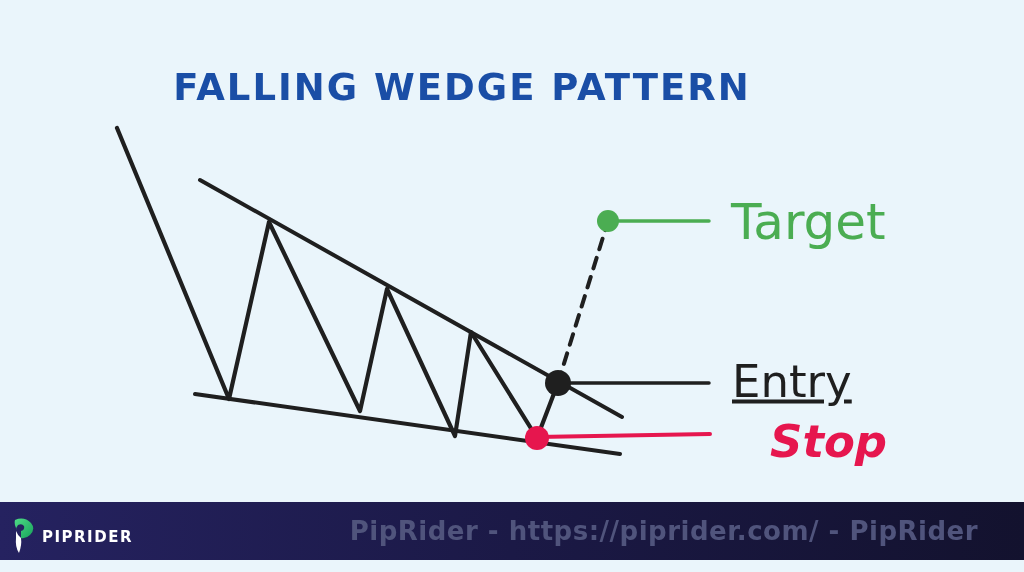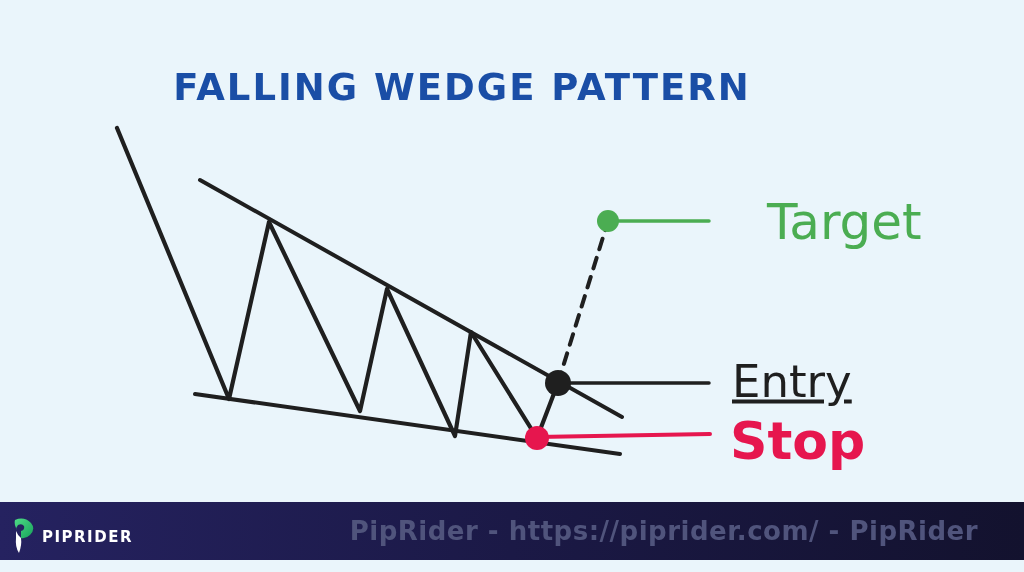--- a/index.html
+++ b/index.html
@@ -8,23 +8,23 @@
     font-family:"DejaVu Sans","Liberation Sans",sans-serif;
     background:var(--background,#eaf5fb);
   }
   .stage{position:absolute;left:0;top:0;width:1024px;height:502px;background:var(--background,#eaf5fb);}
   .stage svg{position:absolute;left:0;top:0;}
   .title{
     position:absolute;left:0;top:66px;width:924px;text-align:center;
     font-size:37px;font-weight:bold;letter-spacing:2px;color:var(--title,#1a4ea6);
   }
   .lbl{position:absolute;transform:translateY(-50%);white-space:nowrap;line-height:1;}
-  .lbl-target{left:731px;top:222px;font-size:50px;color:var(--target,#4bad52);margin-left:36px;}
+  .lbl-target{left:731px;top:222px;font-size:50px;color:var(--target,#4bad52);}
   .lbl-entry{left:732px;top:381px;font-size:45px;color:var(--line,#222222);text-decoration:underline;}
-  .lbl-stop{left:730px;top:441px;font-size:52px;font-weight:bold;color:var(--stop,#e6164e);}
+  .lbl-stop{left:770px;top:441px;font-size:45px;font-weight:bold;color:var(--stop,#e6164e);font-style:italic;}
   .footer{
     position:absolute;left:0;top:502px;width:1024px;height:58px;
     background:linear-gradient(90deg,var(--footer_bg_left,#252260) 0%,#1b1946 50%,var(--footer_bg_right,#13122e) 100%);
   }
   .brand{position:absolute;left:13px;top:0;height:70px;display:flex;align-items:center;gap:8px;}
   .brand-name{color:#ffffff;font-weight:bold;font-size:15px;letter-spacing:1.5px;}
   .watermark{
     position:absolute;right:46px;top:50%;transform:translateY(-50%);
     color:var(--watermark,#50547c);font-weight:bold;font-size:26px;letter-spacing:.5px;white-space:nowrap;
   }

